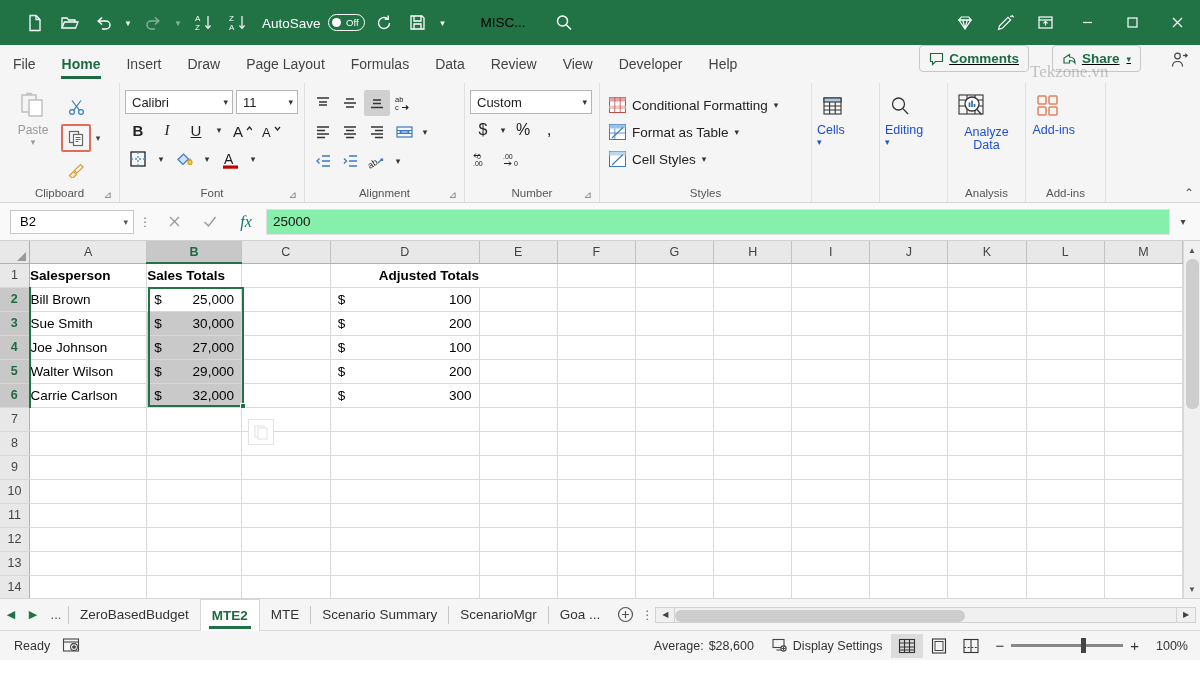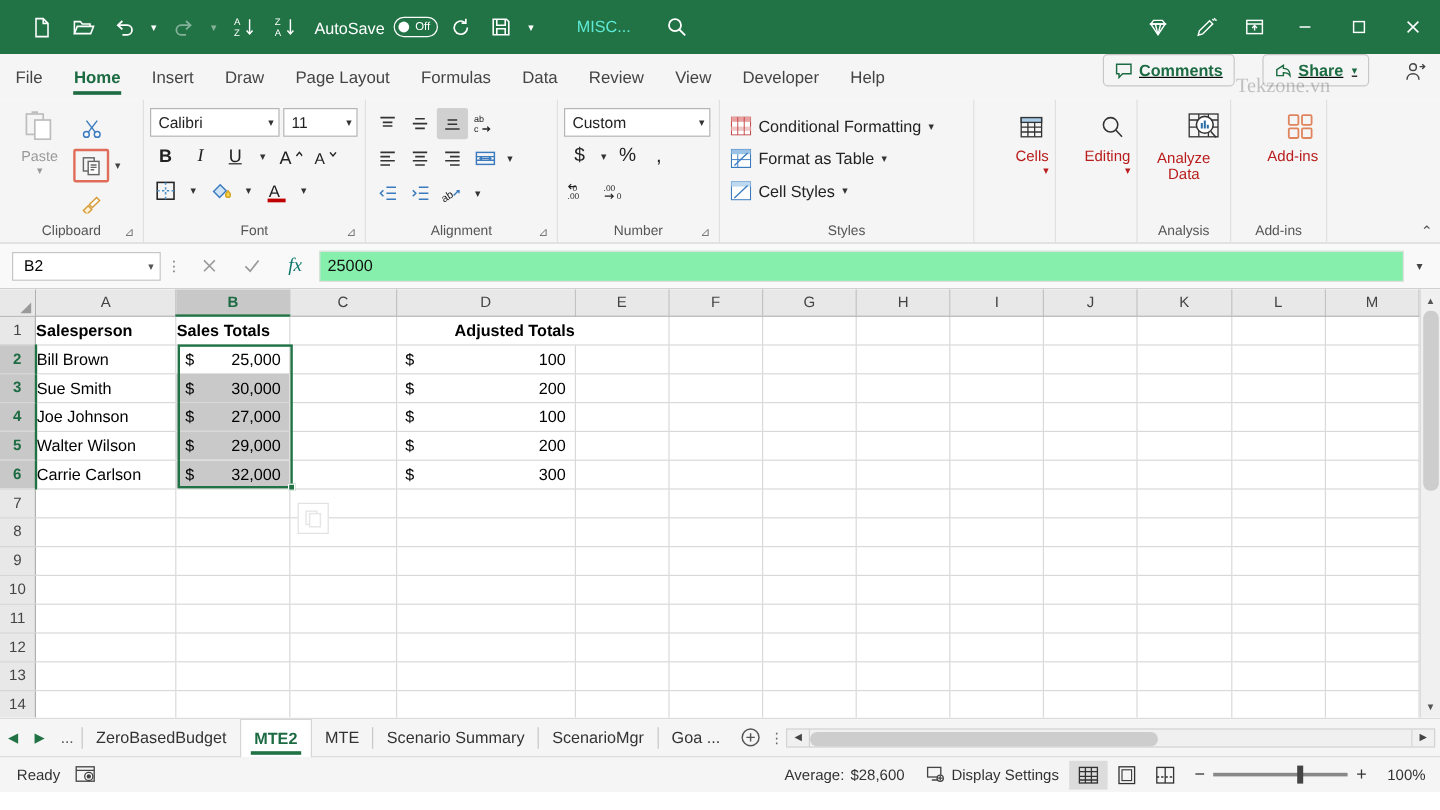--- a/index.html
+++ b/index.html
@@ -40,21 +40,21 @@
     display:flex; align-items:center;
   }
   .toggle .knob {
     width: 9px; height: 9px; border-radius: 50%;
     background: #fff; position: absolute; left: 3px;
   }
   .toggle .lbl {
     position: absolute; right: 5px; font-size: 9.5px; color: #fff;
   }
   .doc-title {
-    color: #5eead4; font-size: 13.5px; margin-left: 30px; cursor: pointer;
+    color: #000000; font-size: 13.5px; margin-left: 30px; cursor: pointer;
   }
   .title-search {
     margin-left: 28px; color: #fff; display:flex; align-items:center; cursor:pointer;
   }
   .title-right {
     position: absolute; right: 0; top: 0; height: 45px;
     display: flex; align-items: center;
   }
   .tr-btn {
     width: 40px; height: 45px;
@@ -155,22 +155,22 @@
   
   .styles-col { display:flex; flex-direction: column; gap: 3px; padding-top: 6px; }
   .style-item {
     display:flex; align-items:center; gap:6px; font-size:13.5px; color:#222;
     height: 24px; padding: 0 4px; cursor:pointer; border-radius:2px;
   }
   .style-item .cv { font-size:9px; color:#333; }
 
   
   .bigbtn {
-    width: 66px; display:flex; flex-direction:column; align-items:flex-end;
-    padding-top: 6px; cursor:pointer; color:#b91c1c; font-size:12.5px;
+    width: 66px; display:flex; flex-direction:column; align-items:flex-start;
+    padding-top: 6px; cursor:pointer; color:#1d4ed8; font-size:12.5px;
   }
   .bigbtn .lbl { margin-top: 3px; text-align:center; line-height:13px;}
   .bigbtn .cv { font-size:9px; }
   .collapse-ribbon {
     position:absolute; right: 6px; bottom: 2px; font-size: 12px; color:#555; cursor:pointer;
   }
 
   
   .formulabar {
     height: 38px; background: #f9f9f9; display:flex; align-items:center;

